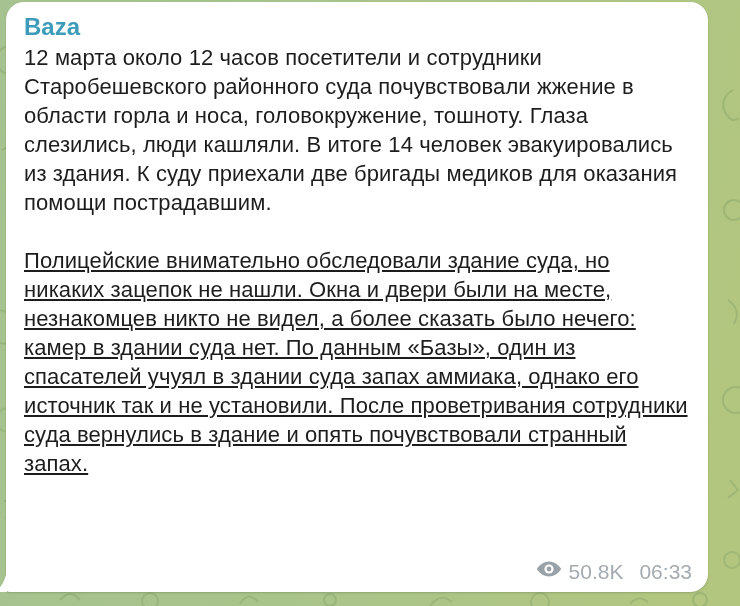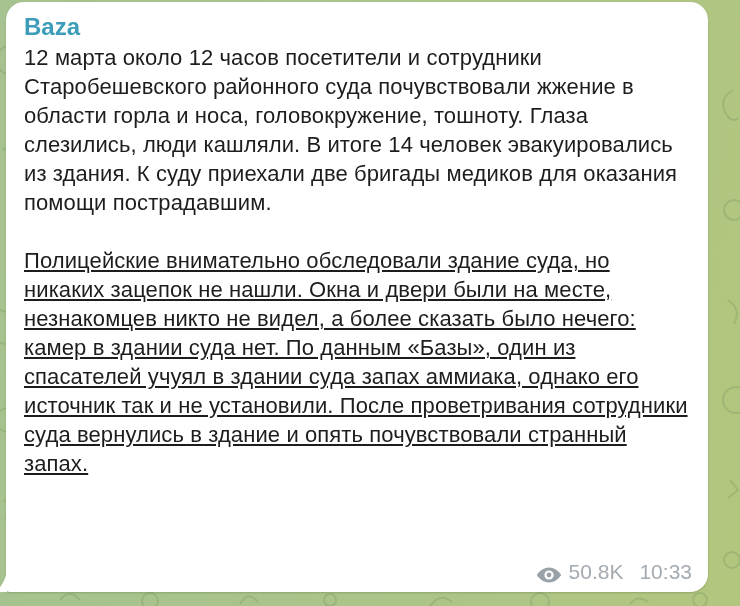--- a/index.html
+++ b/index.html
@@ -63,21 +63,21 @@
   }
   .msg-text p:last-child {
     margin-bottom: 0;
     text-decoration: underline;
   }
   .meta {
     position: absolute;
     right: 16px;
     bottom: 8px;
     display: flex;
-    align-items: flex-end;
+    align-items: flex-start;
     color: #a4abb1;
     font-size: 21px;
     line-height: 24px;
   }
   .meta .eye {
     width: 26px;
     height: 18px;
     margin-right: 7px;
     display: block;
   }
@@ -127,17 +127,17 @@
       <p>Полицейские внимательно обследовали здание суда, но никаких зацепок не нашли. Окна и двери были на месте, незнакомцев никто не видел, а более сказать было нечего: камер в здании суда нет. По данным «Базы», один из спасателей учуял в здании суда запах аммиака, однако его источник так и не установили. После проветривания сотрудники суда вернулись в здание и опять почувствовали странный запах.</p>
     </div>
 
     <div class="meta">
       <svg class="eye" viewBox="0 0 26 18">
         <path d="M13 1.5 C7.2 1.5 2.8 5.6 0.8 9 C2.8 12.4 7.2 16.5 13 16.5 C18.8 16.5 23.2 12.4 25.2 9 C23.2 5.6 18.8 1.5 13 1.5 Z" fill="#9aa2a9"></path>
         <circle cx="13" cy="9" r="4.6" fill="#ffffff"></circle>
         <circle cx="13" cy="9" r="2.4" fill="#9aa2a9"></circle>
       </svg>
       <span class="views">50.8K</span>
-      <span class="time">10:33</span>
+      <span class="time">06:33</span>
     </div>
 
   </div>
 </div>
 
 </body></html>

